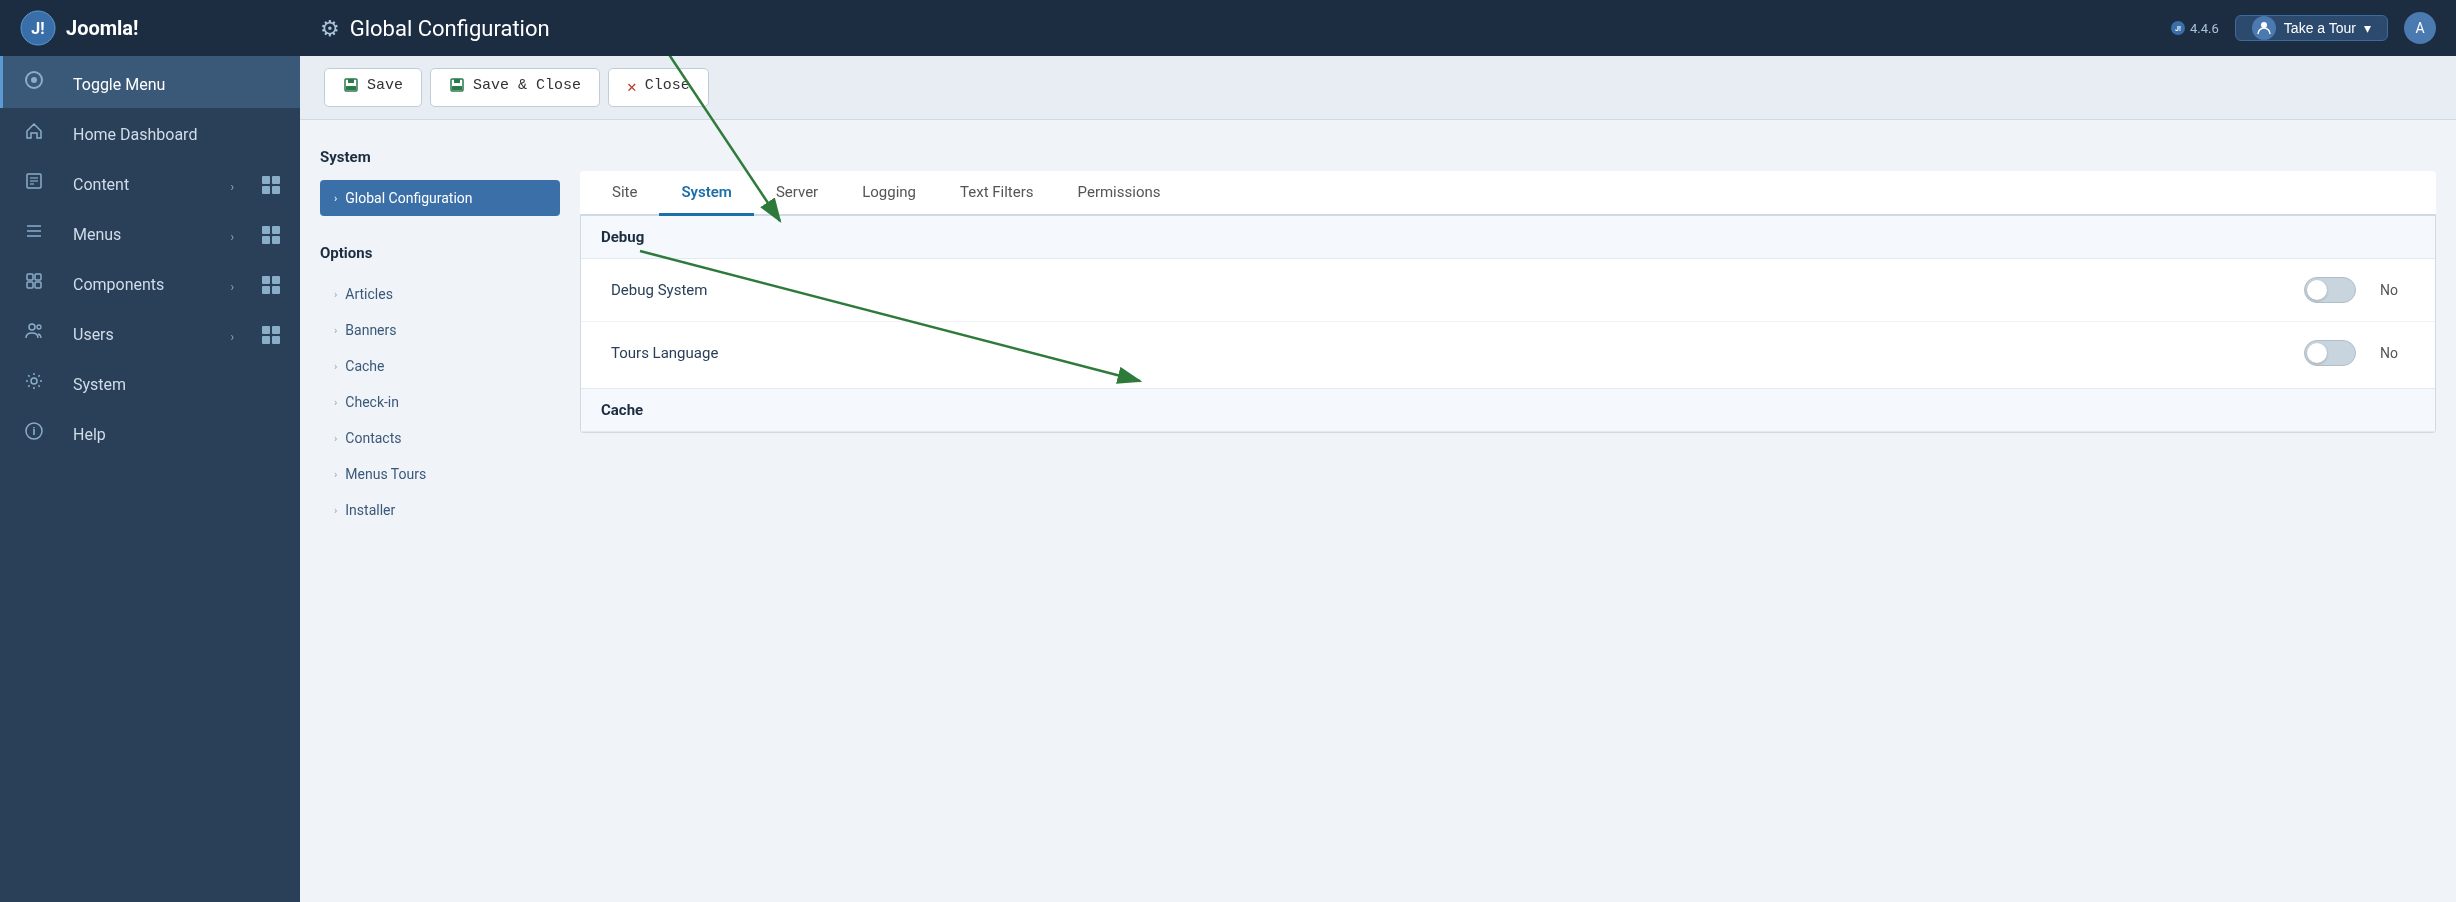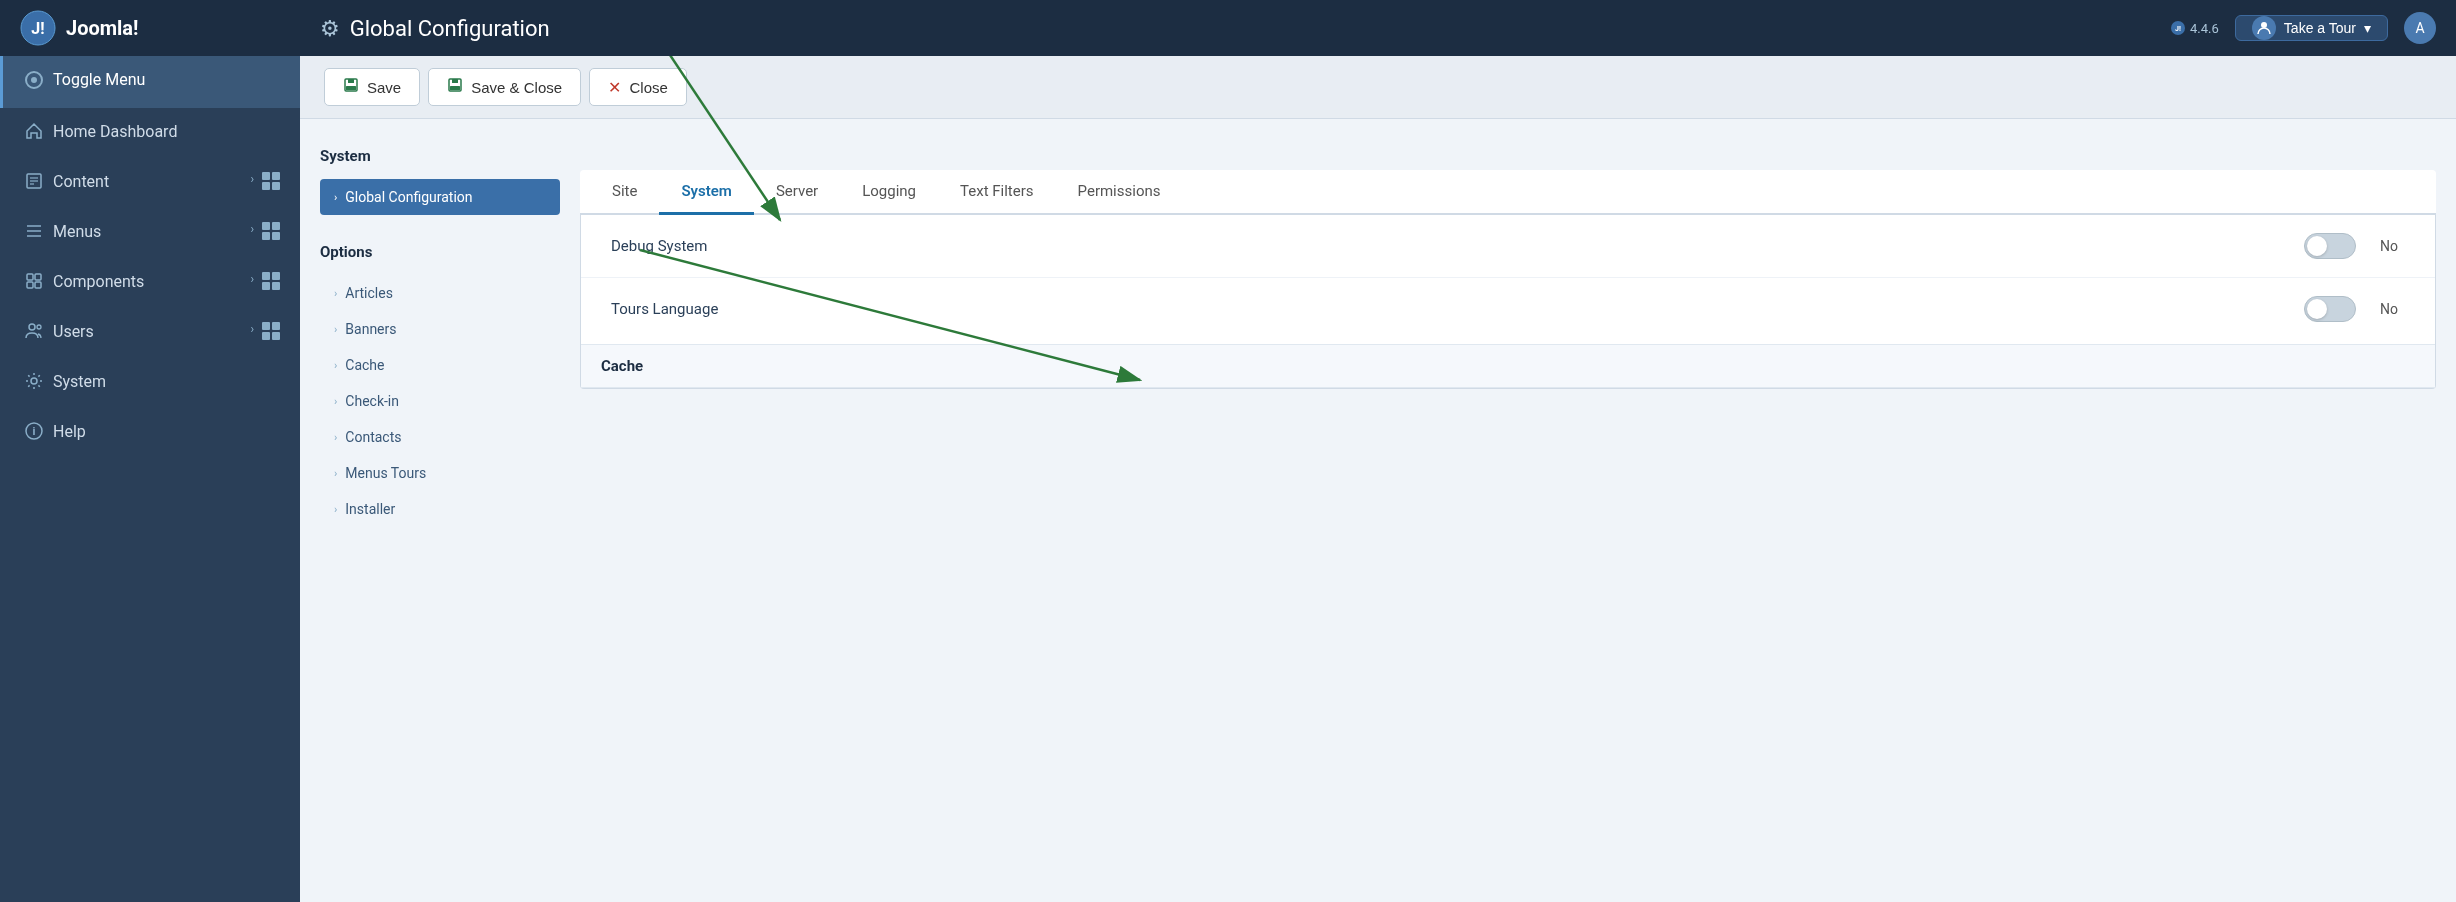--- a/index.html
+++ b/index.html
@@ -82,26 +82,26 @@
     
     .sidebar {
       background: #2a3f58;
       width: 300px;
       flex-shrink: 0;
       color: white;
       overflow-y: auto;
     }
     .sidebar-item {
       display: flex;
-      align-items: flex-start;
+      align-items: flex-end;
       padding: 14px 20px;
       cursor: pointer;
       font-size: 16px;
       color: #d0dce8;
-      gap: 8px;
+      gap: 28px;
       border-left: 3px solid transparent;
       position: relative;
     }
     .sidebar-item.active { background: #3a5878; border-left-color: #5b9bd5; color: white; }
     .sidebar-item-label { flex: 1; }
     .sidebar-chevron { font-size: 12px; color: #8aaec8; }
     .sidebar-grid-icon {
       width: 18px;
       height: 18px;
       display: grid;
@@ -127,29 +127,30 @@
     .toolbar {
       background: #e8edf3;
       padding: 12px 24px;
       display: flex;
       gap: 8px;
       border-bottom: 1px solid #d0dae5;
       flex-shrink: 0;
     }
     .toolbar-btn {
       display: flex;
-      align-items: center;
+      align-items: flex-start;
       gap: 8px;
       padding: 8px 18px;
       border: 1px solid #c0cdd8;
       border-radius: 5px;
       background: white;
       cursor: pointer;
       font-size: 15px;
       color: #333;
+      font-family: Liberation Mono, monospace;
     }
     .btn-save-icon { color: #2a7a4b; font-size: 16px; }
     .btn-close-icon { color: #c0392b; font-size: 16px; }
 
     
     .config-content {
       display: flex;
       flex: 1;
       padding: 20px;
       gap: 20px;
@@ -557,20 +558,21 @@
             <span>Text Filters</span>
           </div>
           <div class="tab-item">
             <span>Permissions</span>
           </div>
         </div>
 
         <div class="panel-body">
 
           <div class="config-section">
+            <div class="config-section-header">Debug</div>
 
             <div class="config-row">
               <span class="config-label">Debug System</span>
               <div class="config-control">
                 <div class="toggle-switch"></div>
                 <span class="toggle-label">No</span>
               </div>
             </div>
 
             <div class="config-row">

